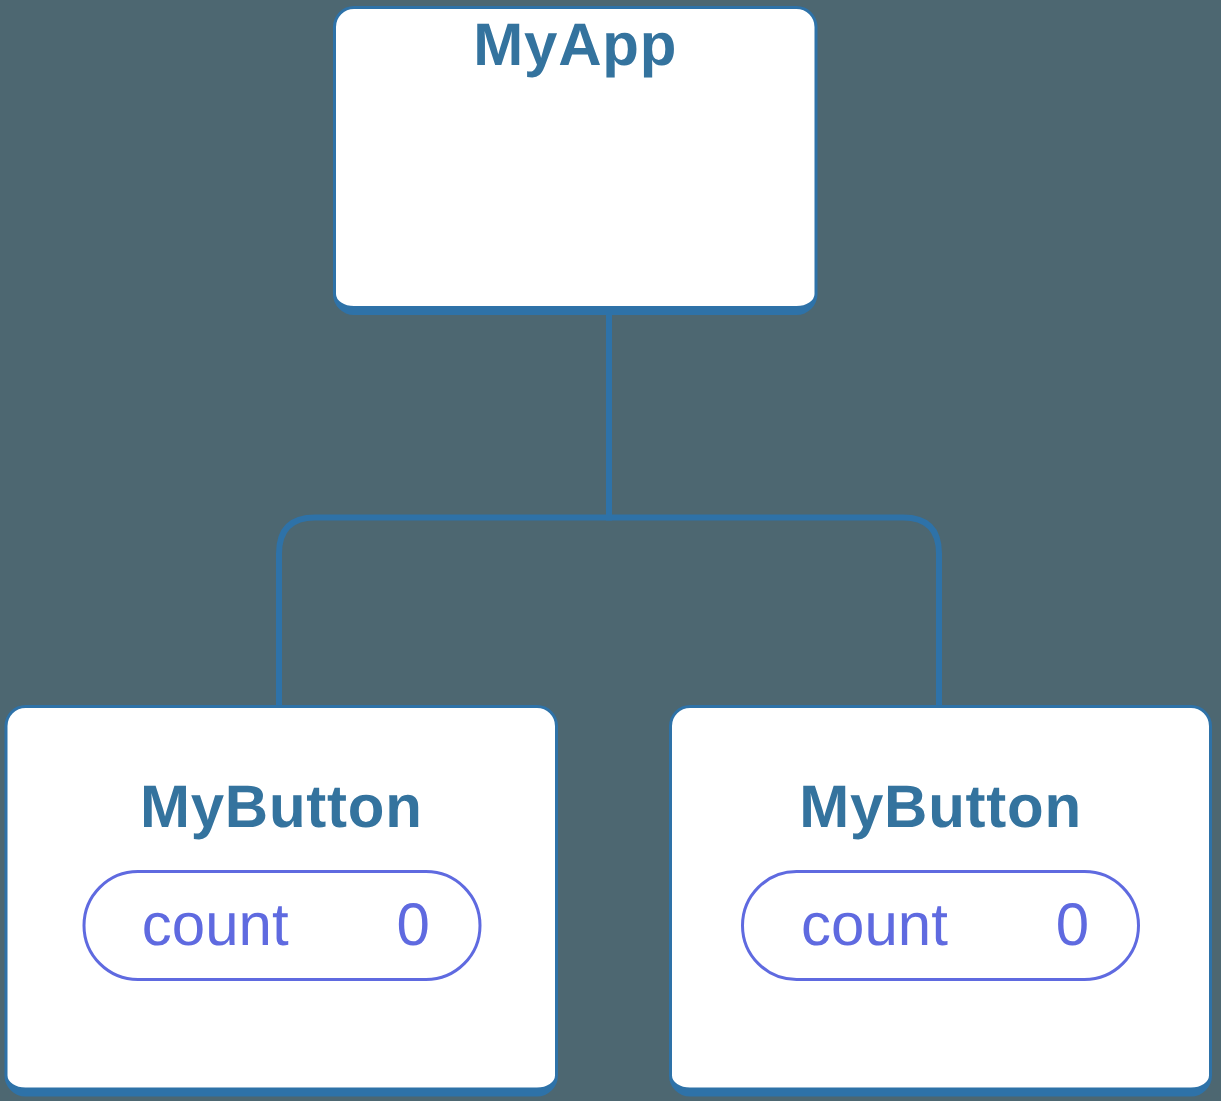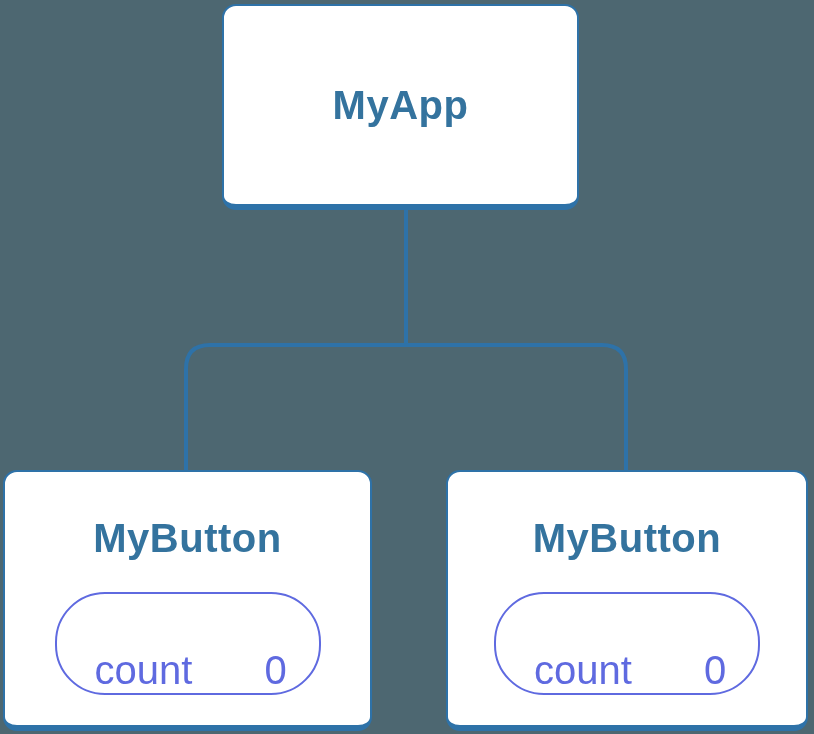--- a/index.html
+++ b/index.html
@@ -29,23 +29,23 @@
     border: 2px solid #2e72a8;
     border-bottom-width: 6px;
     border-radius: 14px;
     display: flex;
     flex-direction: column;
     align-items: center;
   }
   .node-card.root {
     left: 222px;
     top: 4px;
-    width: 357px;
+    width: 323px;
     height: 206px;
-    justify-content: center;
+    justify-content: flex-start;
   }
   .node-card.child-left {
     left: 3px;
     top: 470px;
     width: 369px;
     height: 261px;
   }
   .node-card.child-right {
     left: 446px;
     top: 470px;
@@ -58,27 +58,27 @@
     font-weight: 600;
     line-height: 48px;
     letter-spacing: 0.5px;
   }
   .node-card.child-left .node-title,
   .node-card.child-right .node-title {
     margin-top: 42px;
   }
   .state-pill {
     box-sizing: border-box;
-    margin-top: 30px;
+    margin-top: 18px;
     width: 266px;
-    height: 103px;
+    height: 74px;
     border: 2px solid #5f6ae0;
     border-radius: 50px;
     display: flex;
-    align-items: flex-end;
+    align-items: center;
     color: #5f6ae0;
     font-size: 40px;
     font-weight: 400;
   }
   .state-name {
     flex: 1 1 auto;
     display: flex;
     align-items: center;
     justify-content: center;
   }

